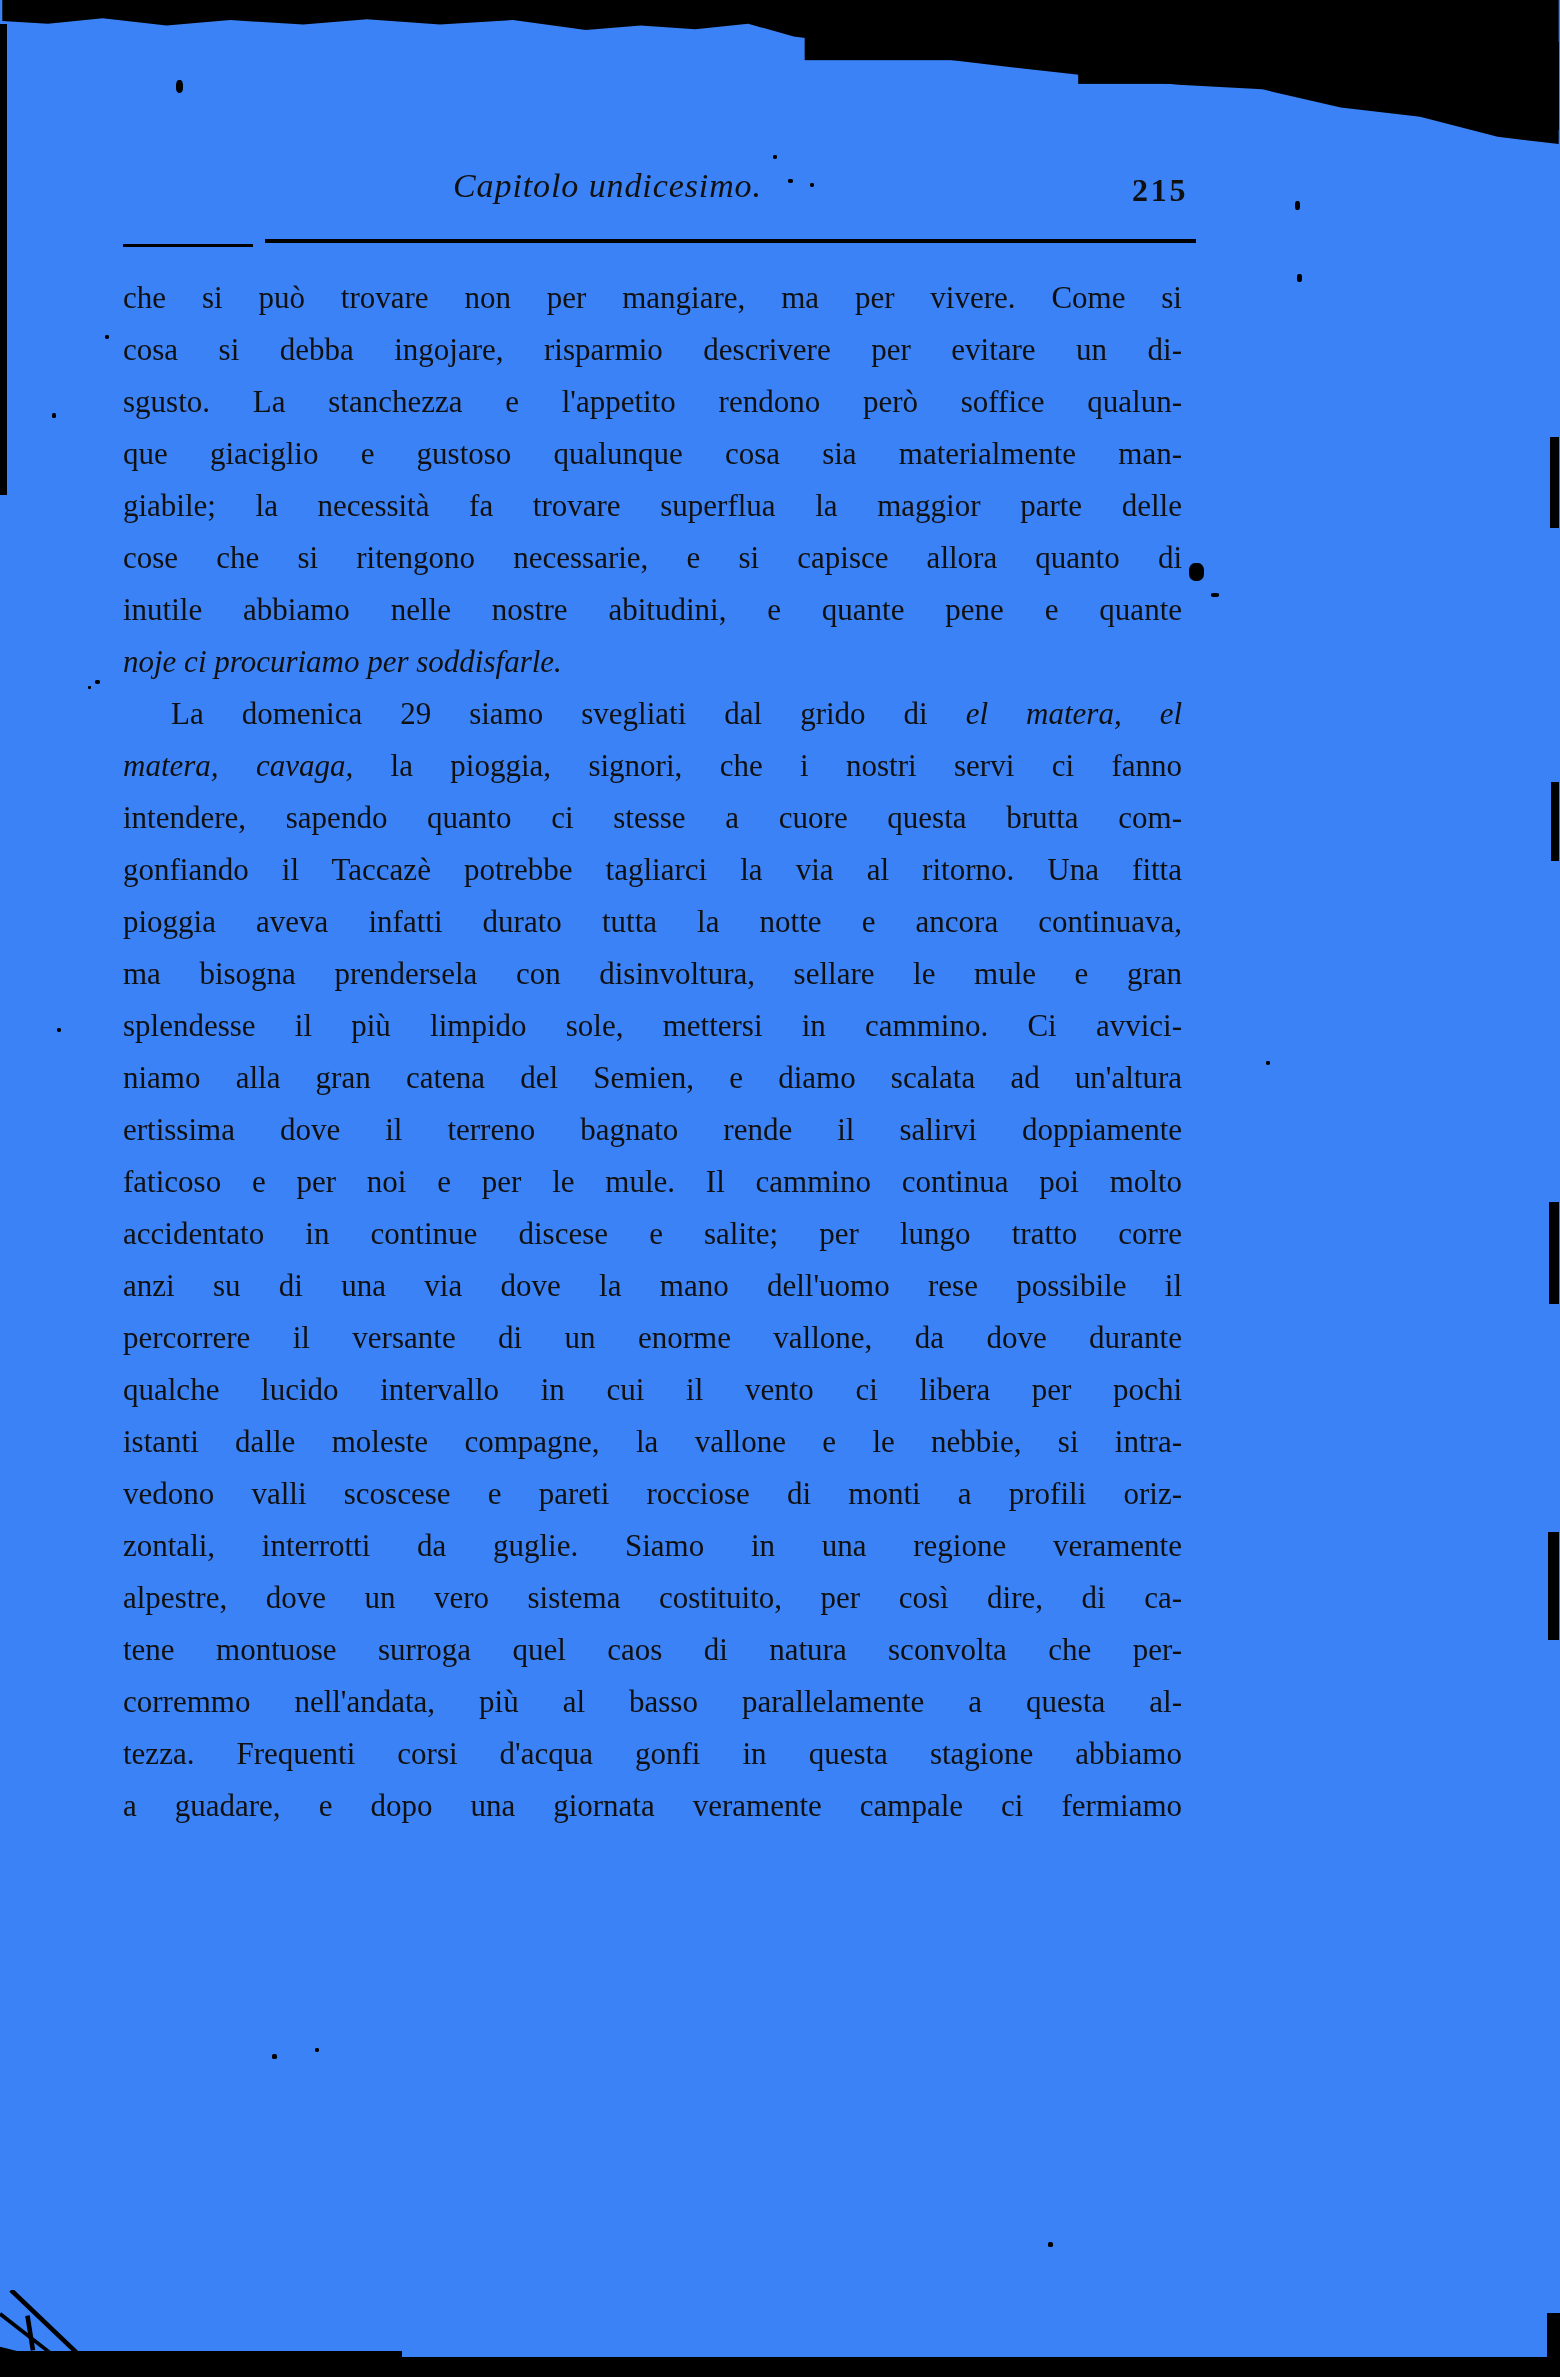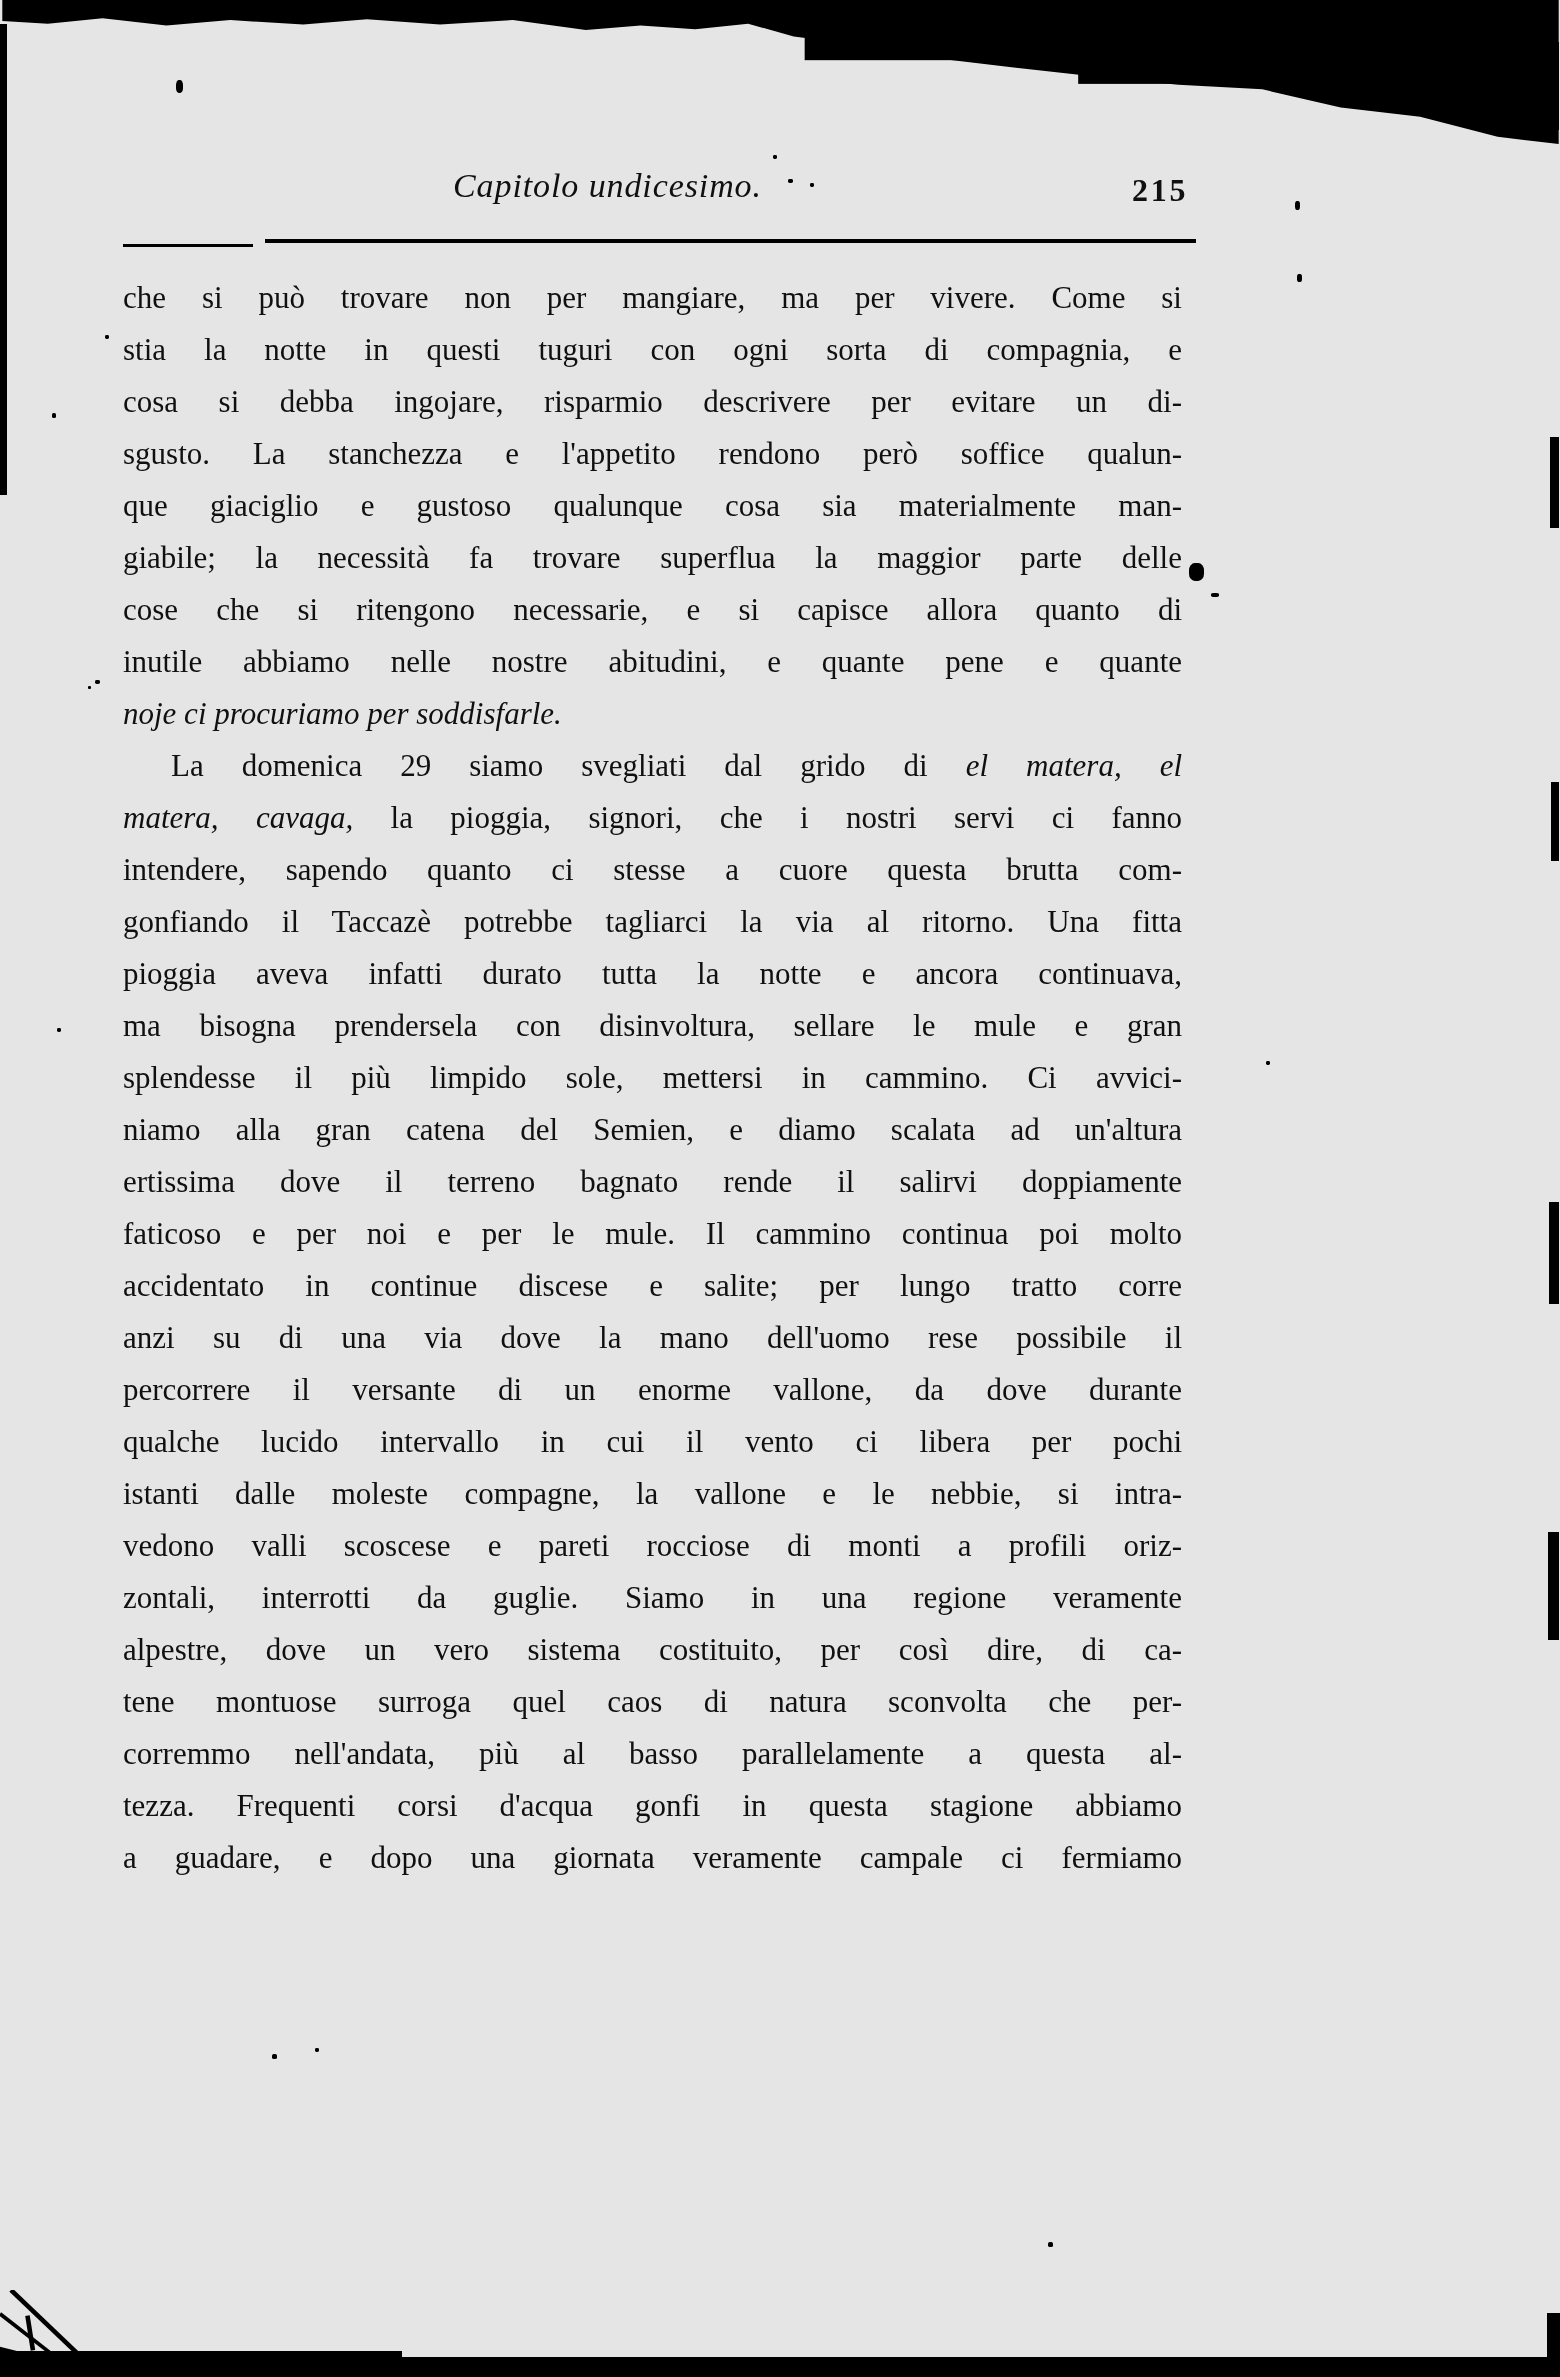--- a/index.html
+++ b/index.html
@@ -1,18 +1,18 @@
 <!DOCTYPE html>
 <html style="font-size:14.6px"><head>
 <meta charset="utf-8">
 <style>
   html,body { margin:0; padding:0; background:#666; }
   .page {
     position:relative; width:1561px; height:2377px;
-    background:#e5e5e5; overflow:hidden;
+    background:#3b82f6; overflow:hidden;
     font-family:"Liberation Serif", serif; color:#101010;
   }
   
   .scan-top { position:absolute; top:0; left:0; }
   .scan-left { position:absolute; left:0; top:24px; width:7.3px; height:471px; background:#000; }
   .rmark { position:absolute; background:#000; }
   .scan-bottom { position:absolute; left:0; bottom:0; width:1561px; height:20px; background:#000; }
   .scan-bottom2 { position:absolute; left:0; bottom:12.8px; width:402px; height:12.8px; background:#000; }
   .fold { position:absolute; left:0; bottom:0; }
   .speck { position:absolute; background:#000; border-radius:40%; }
@@ -69,21 +69,20 @@
     <line x1="30" y1="28" x2="36" y2="66" stroke="#000" stroke-width="5"></line>
   </svg>
 
   <div class="chapter-title">Capitolo undicesimo.</div>
   <div class="page-number">215</div>
   <div class="rule rule-a"></div>
   <div class="rule rule-b"></div>
 
   <div class="body-text">
       <div class="line"><span>che si può trovare non per mangiare, ma per vivere. Come si</span></div>
-      <div class="line"><span>stia la notte in questi tuguri con ogni sorta di compagnia, e</span></div>
       <div class="line"><span>cosa si debba ingojare, risparmio descrivere per evitare un di-</span></div>
       <div class="line"><span>sgusto. La stanchezza e l'appetito rendono però soffice qualun-</span></div>
       <div class="line"><span>que giaciglio e gustoso qualunque cosa sia materialmente man-</span></div>
       <div class="line"><span>giabile; la necessità fa trovare superflua la maggior parte delle</span></div>
       <div class="line"><span>cose che si ritengono necessarie, e si capisce allora quanto di</span></div>
       <div class="line"><span>inutile abbiamo nelle nostre abitudini, e quante pene e quante</span></div>
       <div class="line no-just"><span>noje ci procuriamo per soddisfarle.</span></div>
       <div class="line indent"><span>La domenica 29 siamo svegliati dal grido di </span><span class="it">el matera, el</span></div>
       <div class="line"><span class="it">matera, cavaga,</span><span> la pioggia, signori, che i nostri servi ci fanno</span></div>
       <div class="line"><span>intendere, sapendo quanto ci stesse a cuore questa brutta com-</span></div>

